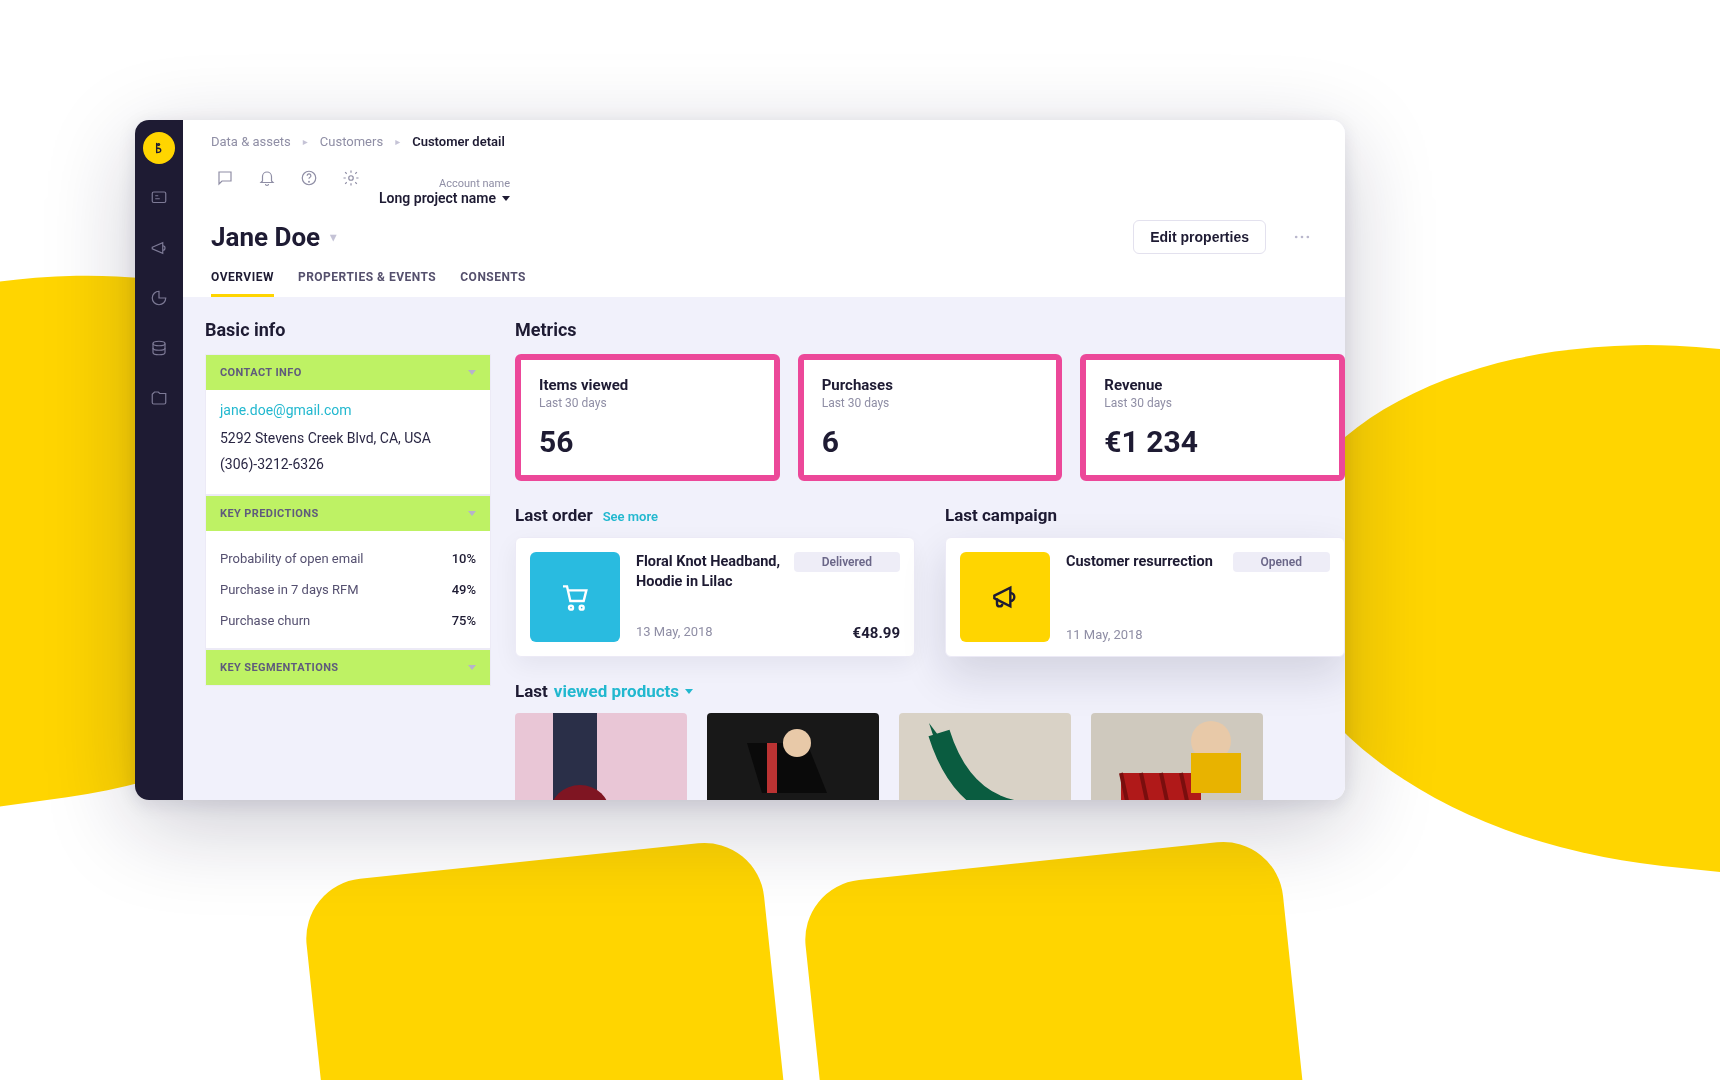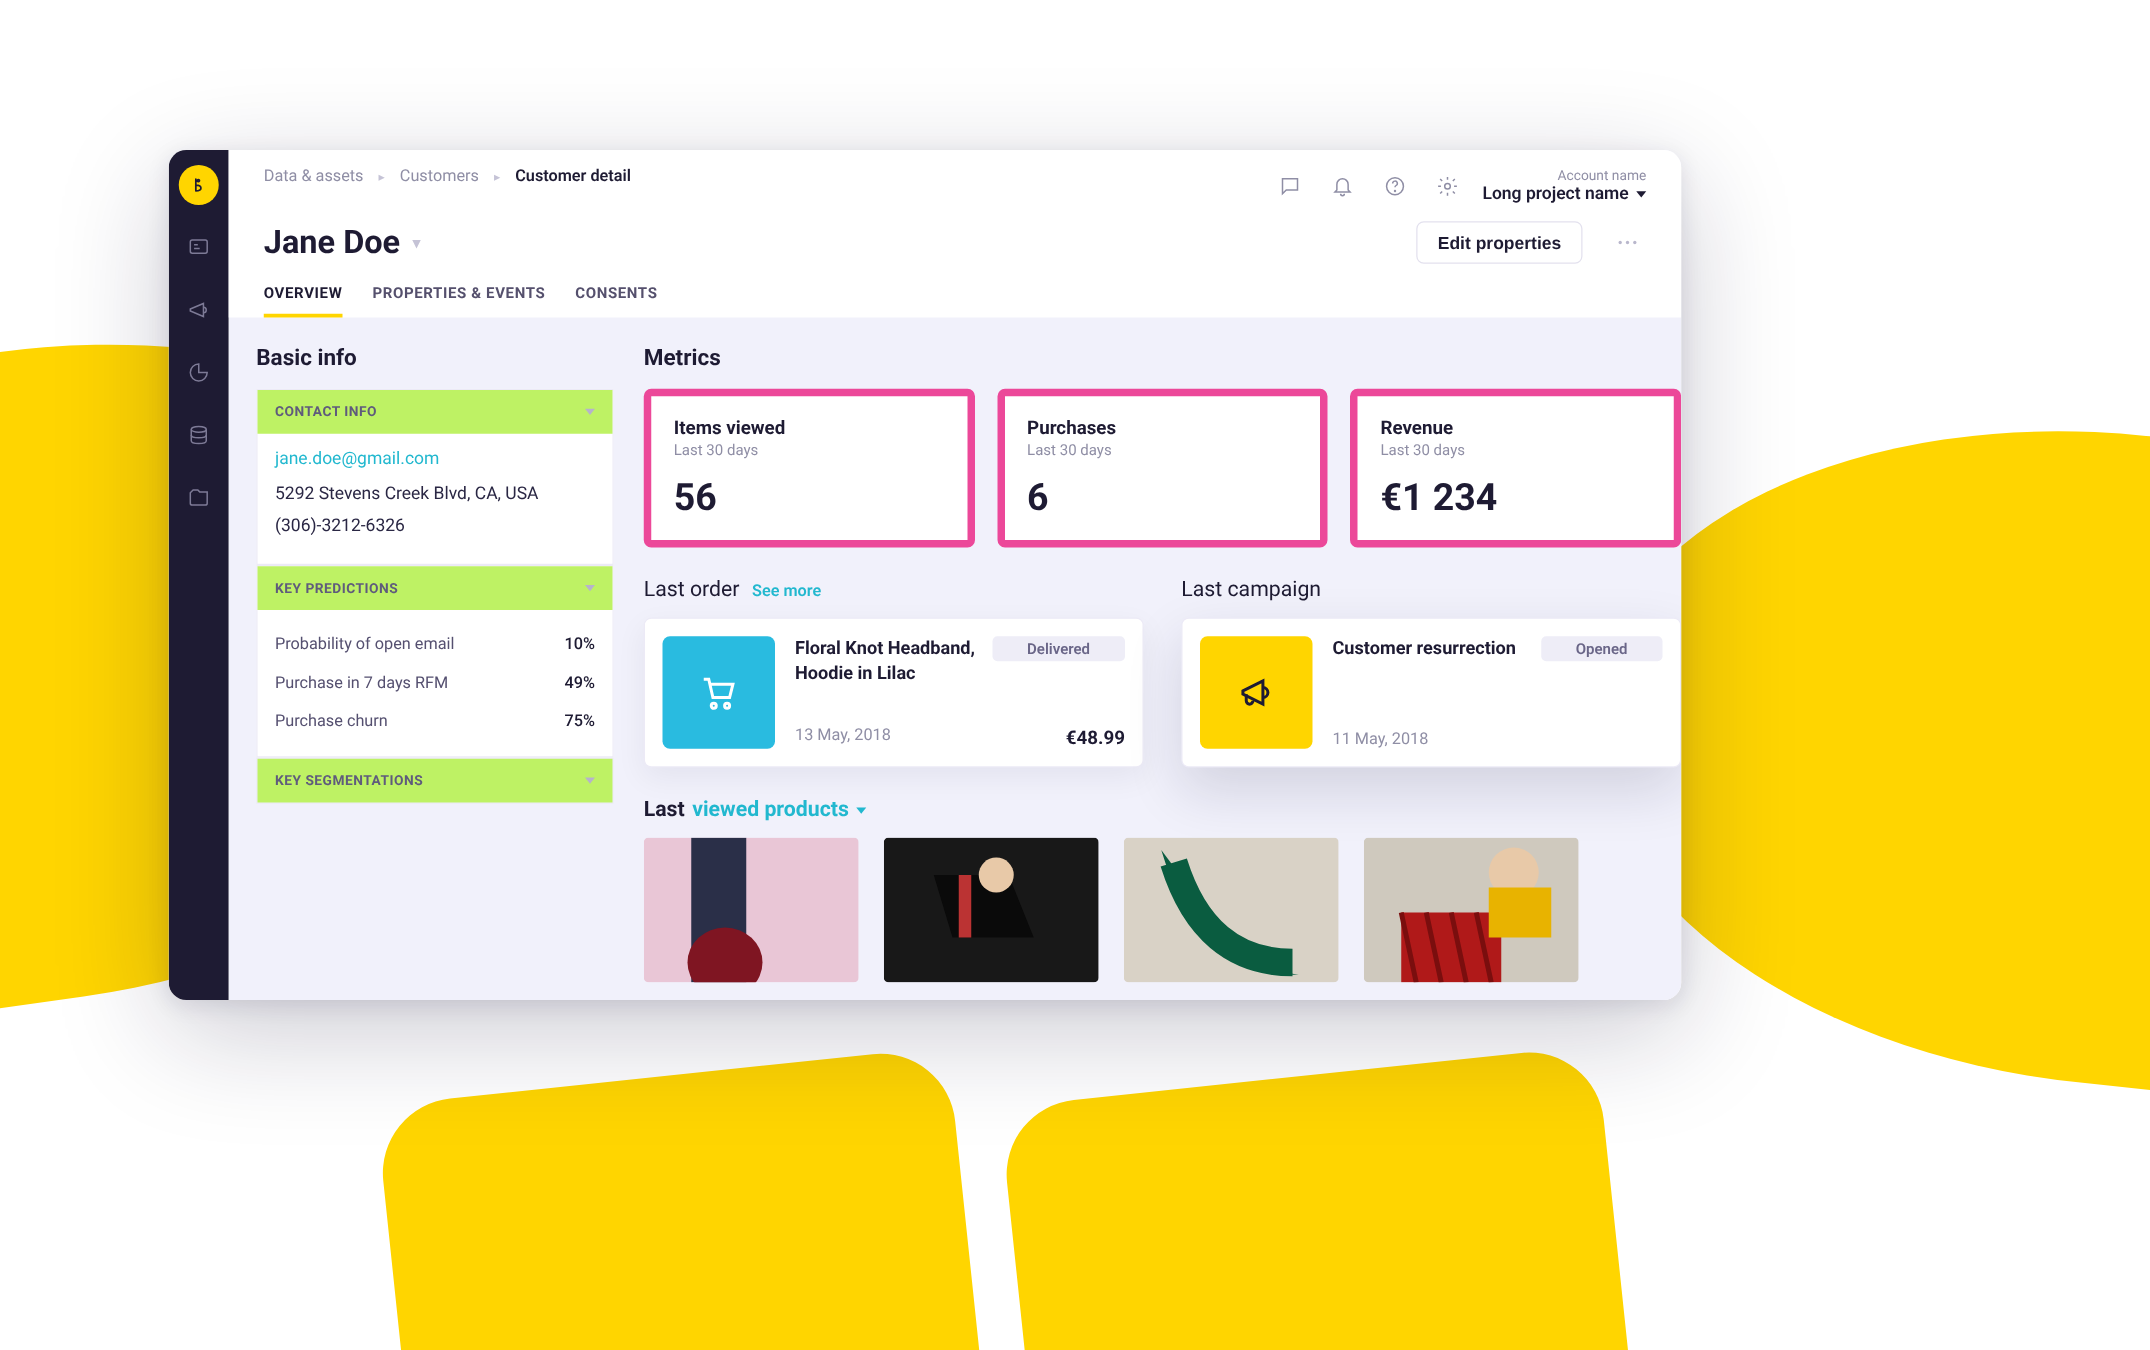--- a/index.html
+++ b/index.html
@@ -41,26 +41,26 @@
 
 .main { flex:1; display:flex; flex-direction:column; background:#f1f1fb;}
 
 .topbar { background:#fff; padding:14px 28px 0 28px;}
 .breadcrumb { display:flex; align-items:center; gap:12px; font-size:13px; color:#8f8ea5;}
 .breadcrumb .sep { color:#c5c3d6; font-size:10px;}
 .breadcrumb .current { color:#1e1b33; font-weight:600;}
 .tool-icons { display:flex; gap:14px; align-items:center;}
 .tool-icons .icon-btn { width:28px; height:28px; display:flex; align-items:center; justify-content:center; color:#8f8ea5; cursor:pointer;}
 .tool-icons .icon-btn svg { width:18px; height:18px; stroke:currentColor; fill:none; stroke-width:1.6;}
-.account-block { text-align:right; margin-left:10px;}
+.account-block { text-align:right; margin-left:10px;margin-top:28px;}
 .account-label { font-size:11px; color:#8f8ea5;}
 .project-name { font-size:14px; color:#1e1b33; font-weight:600; display:flex; align-items:center; gap:6px; justify-content:flex-end;}
 .caret { width:0; height:0; border-left:4px solid transparent; border-right:4px solid transparent; border-top:5px solid #1e1b33;}
 
-.top-row { display:flex; justify-content:space-between; align-items:flex-start;}
+.top-row { display:flex; justify-content:space-between; align-items:flex-start;flex-direction:column;}
 
 .title-row { display:flex; justify-content:space-between; align-items:center; margin-top:14px;}
 .customer-name { font-size:26px; font-weight:700; color:#1e1b33; display:flex; align-items:center; gap:10px;}
 .customer-name .caret2 { color:#c5c3d6; font-size:12px;}
 .title-actions { display:flex; gap:21px; align-items:center;}
 .edit-btn { background:#fff; border:1px solid #e3e1ee; border-radius:6px; padding:8px 16px; font-size:14px; color:#1e1b33; font-weight:600; cursor:pointer;}
 .more-dots { width:30px; height:30px; display:flex; align-items:center; justify-content:center; color:#b9b7cc; cursor:pointer;}
 
 .tabs { display:flex; gap:24px; margin-top:16px;}
 .tab { font-size:12px; font-weight:700; color:#55506d; letter-spacing:0.5px; padding-bottom:10px; cursor:pointer;}
@@ -85,21 +85,21 @@
 .right-panel { flex:1; padding:22px 0 0 24px; overflow-y:auto;}
 .right-panel h3 { font-size:18px; font-weight:700; color:#1e1b33; margin-bottom:14px;}
 .metrics-row { display:flex; gap:18px; margin-bottom:24px;}
 .metric-card { flex:1; background:#fff; border:6px solid #ec4899; border-radius:6px; padding:16px 18px;}
 .metric-title { font-size:15px; font-weight:700; color:#1e1b33;}
 .metric-sub { font-size:12px; color:#8f8ea5; margin-top:2px;}
 .metric-value { font-size:30px; font-weight:700; color:#1e1b33; margin-top:14px;}
 
 .two-col-head { display:flex; gap:30px; margin-bottom:12px;}
 .two-col-head > div { flex:1; display:flex; align-items:baseline; gap:10px;}
-.two-col-head h4 { font-size:17px; font-weight:400; color:#1e1b33;}
+.two-col-head h4 { font-size:17px; font-weight:700; color:#1e1b33;}
 .see-more { color:#22b8cf; font-size:13px; font-weight:600; cursor:pointer;}
 
 .two-col { display:flex; gap:30px; margin-bottom:24px;}
 .detail-card { flex:1; background:#fff; border:1px solid #eceaf6; border-radius:6px; padding:14px; display:flex; gap:16px; box-shadow:0 8px 24px rgba(24,18,56,0.06);}
 .icon-square { width:90px; height:90px; border-radius:6px; display:flex; align-items:center; justify-content:center;}
 .icon-square.blue { background:#29bbe0; color:#fff;}
 .icon-square.yellow { background:#ffd500; color:#1e1b33;}
 .icon-square svg { width:32px; height:32px; stroke:currentColor; fill:none; stroke-width:1.8;}
 .detail-body { flex:1; display:flex; flex-direction:column;}
 .detail-top { display:flex; justify-content:space-between; align-items:flex-start;}

